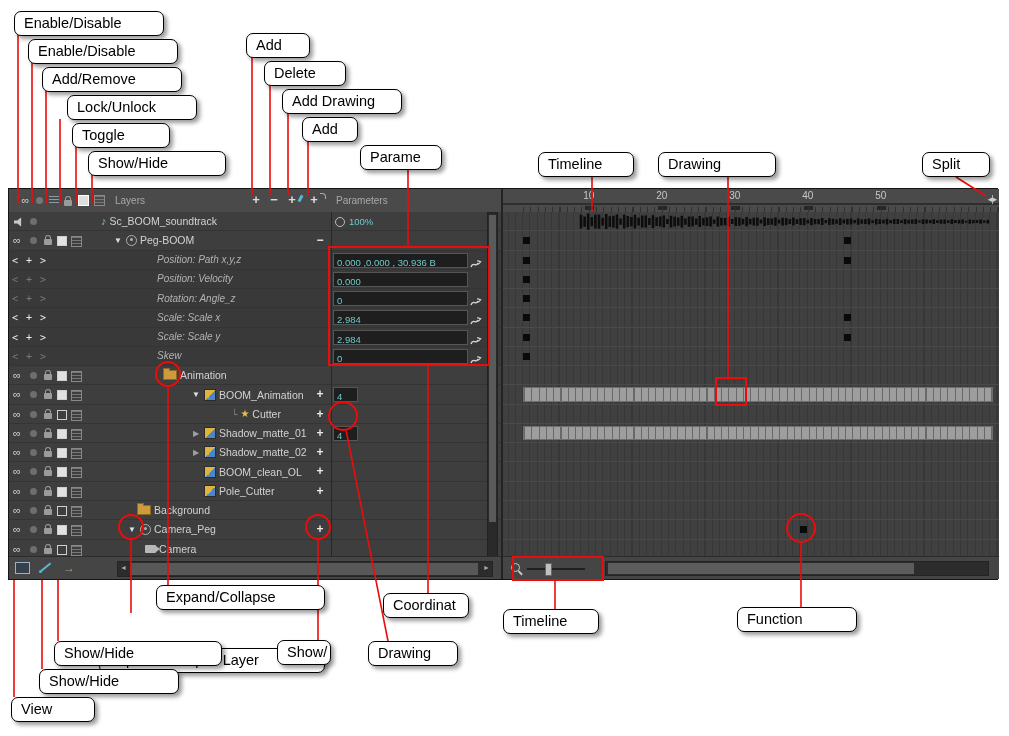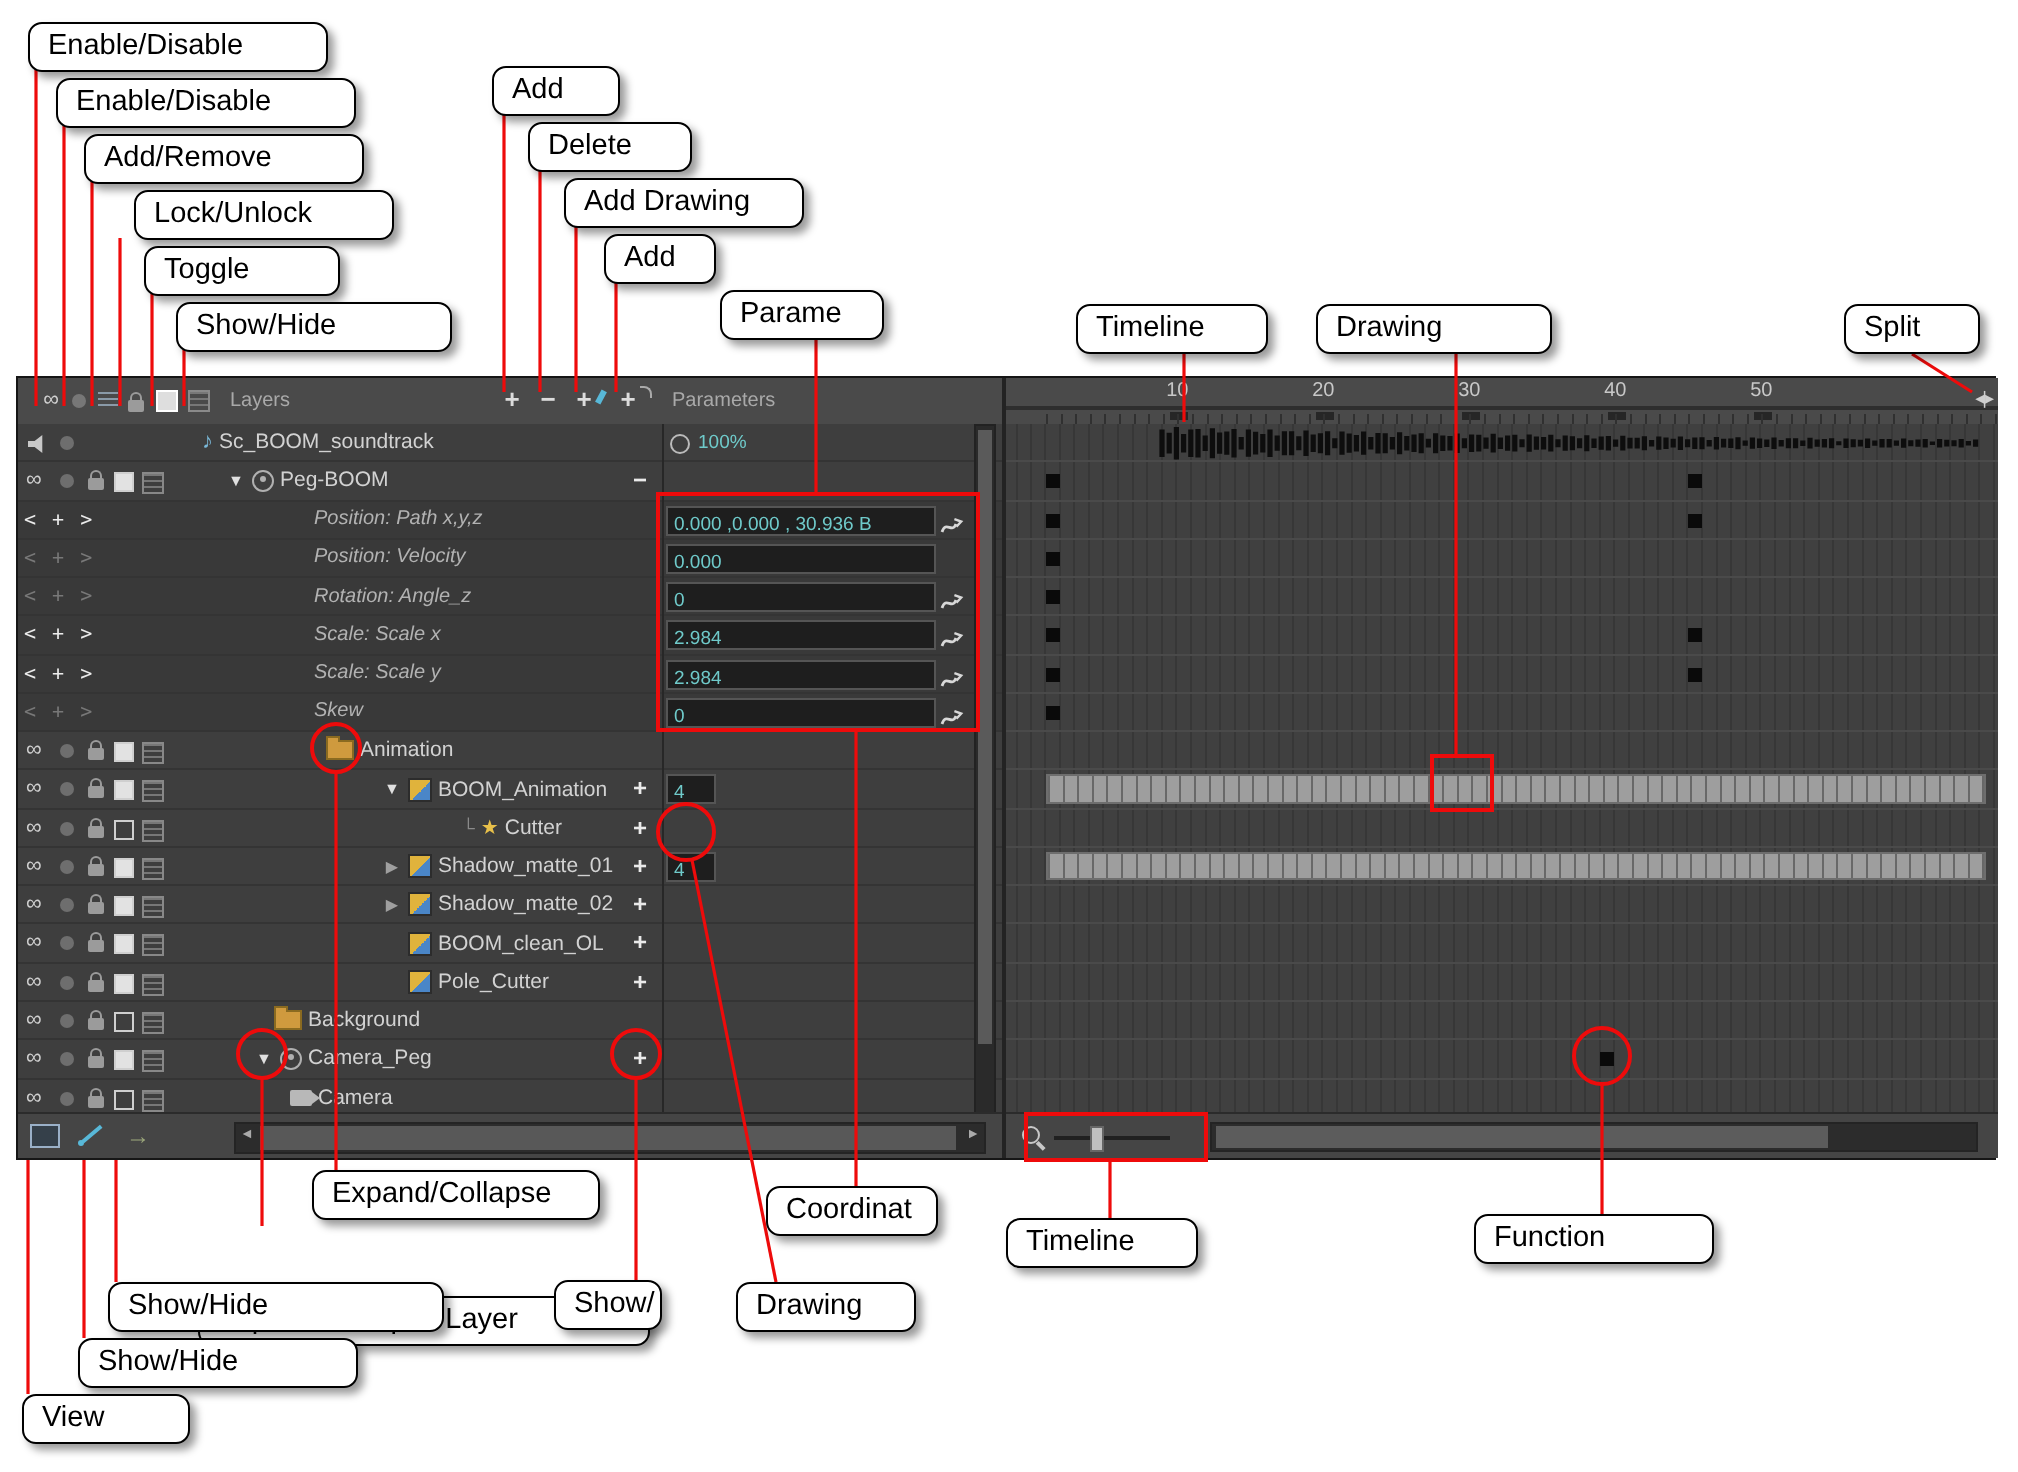--- a/index.html
+++ b/index.html
@@ -505,21 +505,21 @@
   <div class="callout" style="left:246px;top:33px;width:64px">Add</div>
   <div class="callout" style="left:264px;top:61px;width:82px">Delete</div>
   <div class="callout" style="left:282px;top:89px;width:120px">Add Drawing</div>
   <div class="callout" style="left:302px;top:117px;width:56px">Add</div>
   <div class="callout" style="left:360px;top:145px;width:82px">Parame</div>
 
   <div class="callout" style="left:538px;top:152px;width:96px">Timeline</div>
   <div class="callout" style="left:658px;top:152px;width:118px">Drawing</div>
   <div class="callout" style="left:922px;top:152px;width:68px">Split</div>
 
-  <div class="callout" style="left:156px;top:585px;width:144px">Expand/Collapse</div>
+  <div class="callout" style="left:156px;top:585px;width:169px">Expand/Collapse</div>
   <div class="callout" style="left:99px;top:648px;width:226px">Expand/Collapse Layer</div>
   <div class="callout" style="left:54px;top:641px;width:168px">Show/Hide</div>
   <div class="callout" style="left:39px;top:669px;width:140px">Show/Hide</div>
   <div class="callout" style="left:11px;top:697px;width:84px">View</div>
 
   <div class="callout" style="left:277px;top:640px;width:54px">Show/</div>
   <div class="callout" style="left:368px;top:641px;width:90px">Drawing</div>
   <div class="callout" style="left:383px;top:593px;width:86px">Coordinat</div>
   <div class="callout" style="left:503px;top:609px;width:96px">Timeline</div>
   <div class="callout" style="left:737px;top:607px;width:120px">Function</div>

